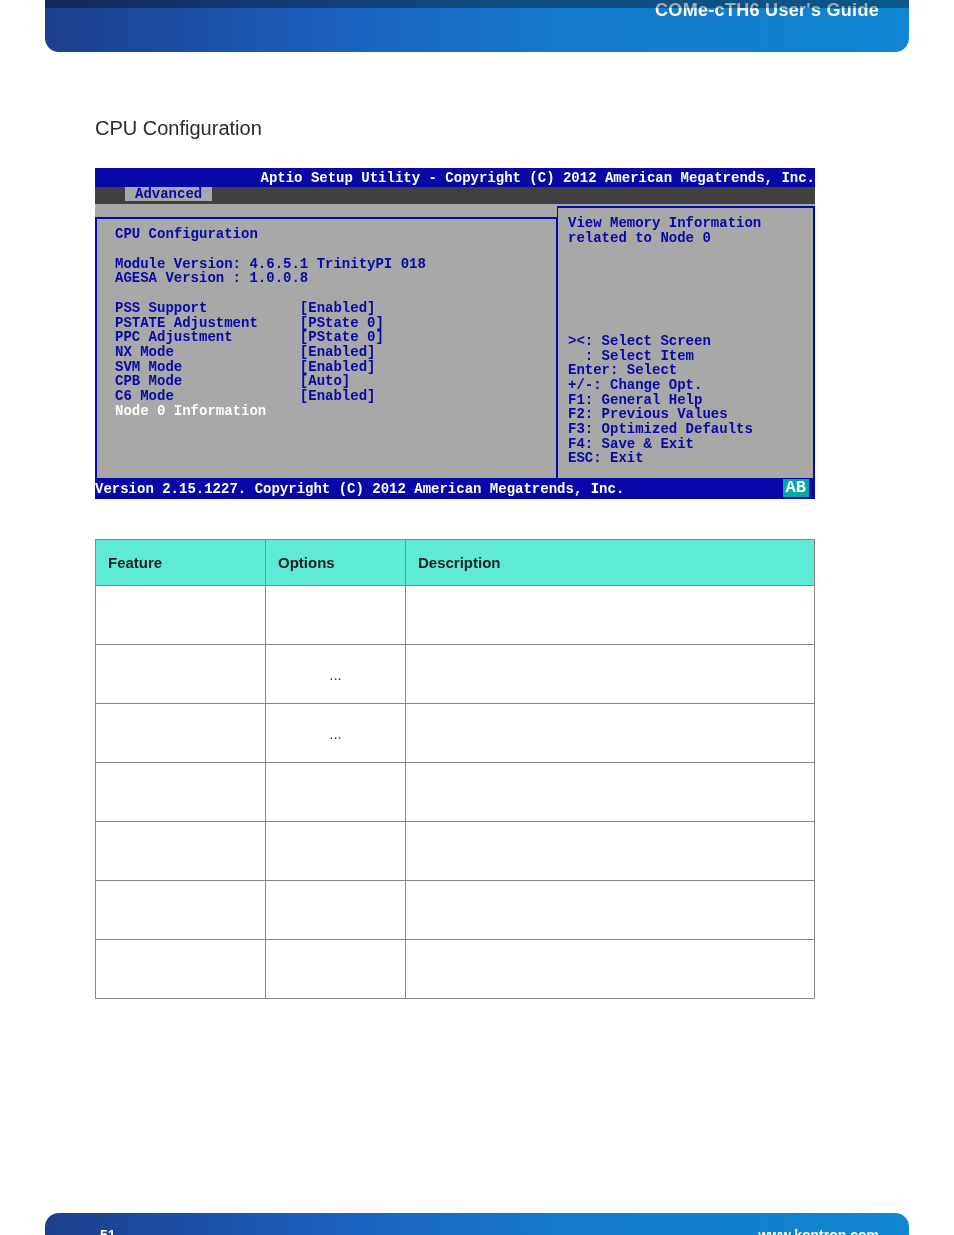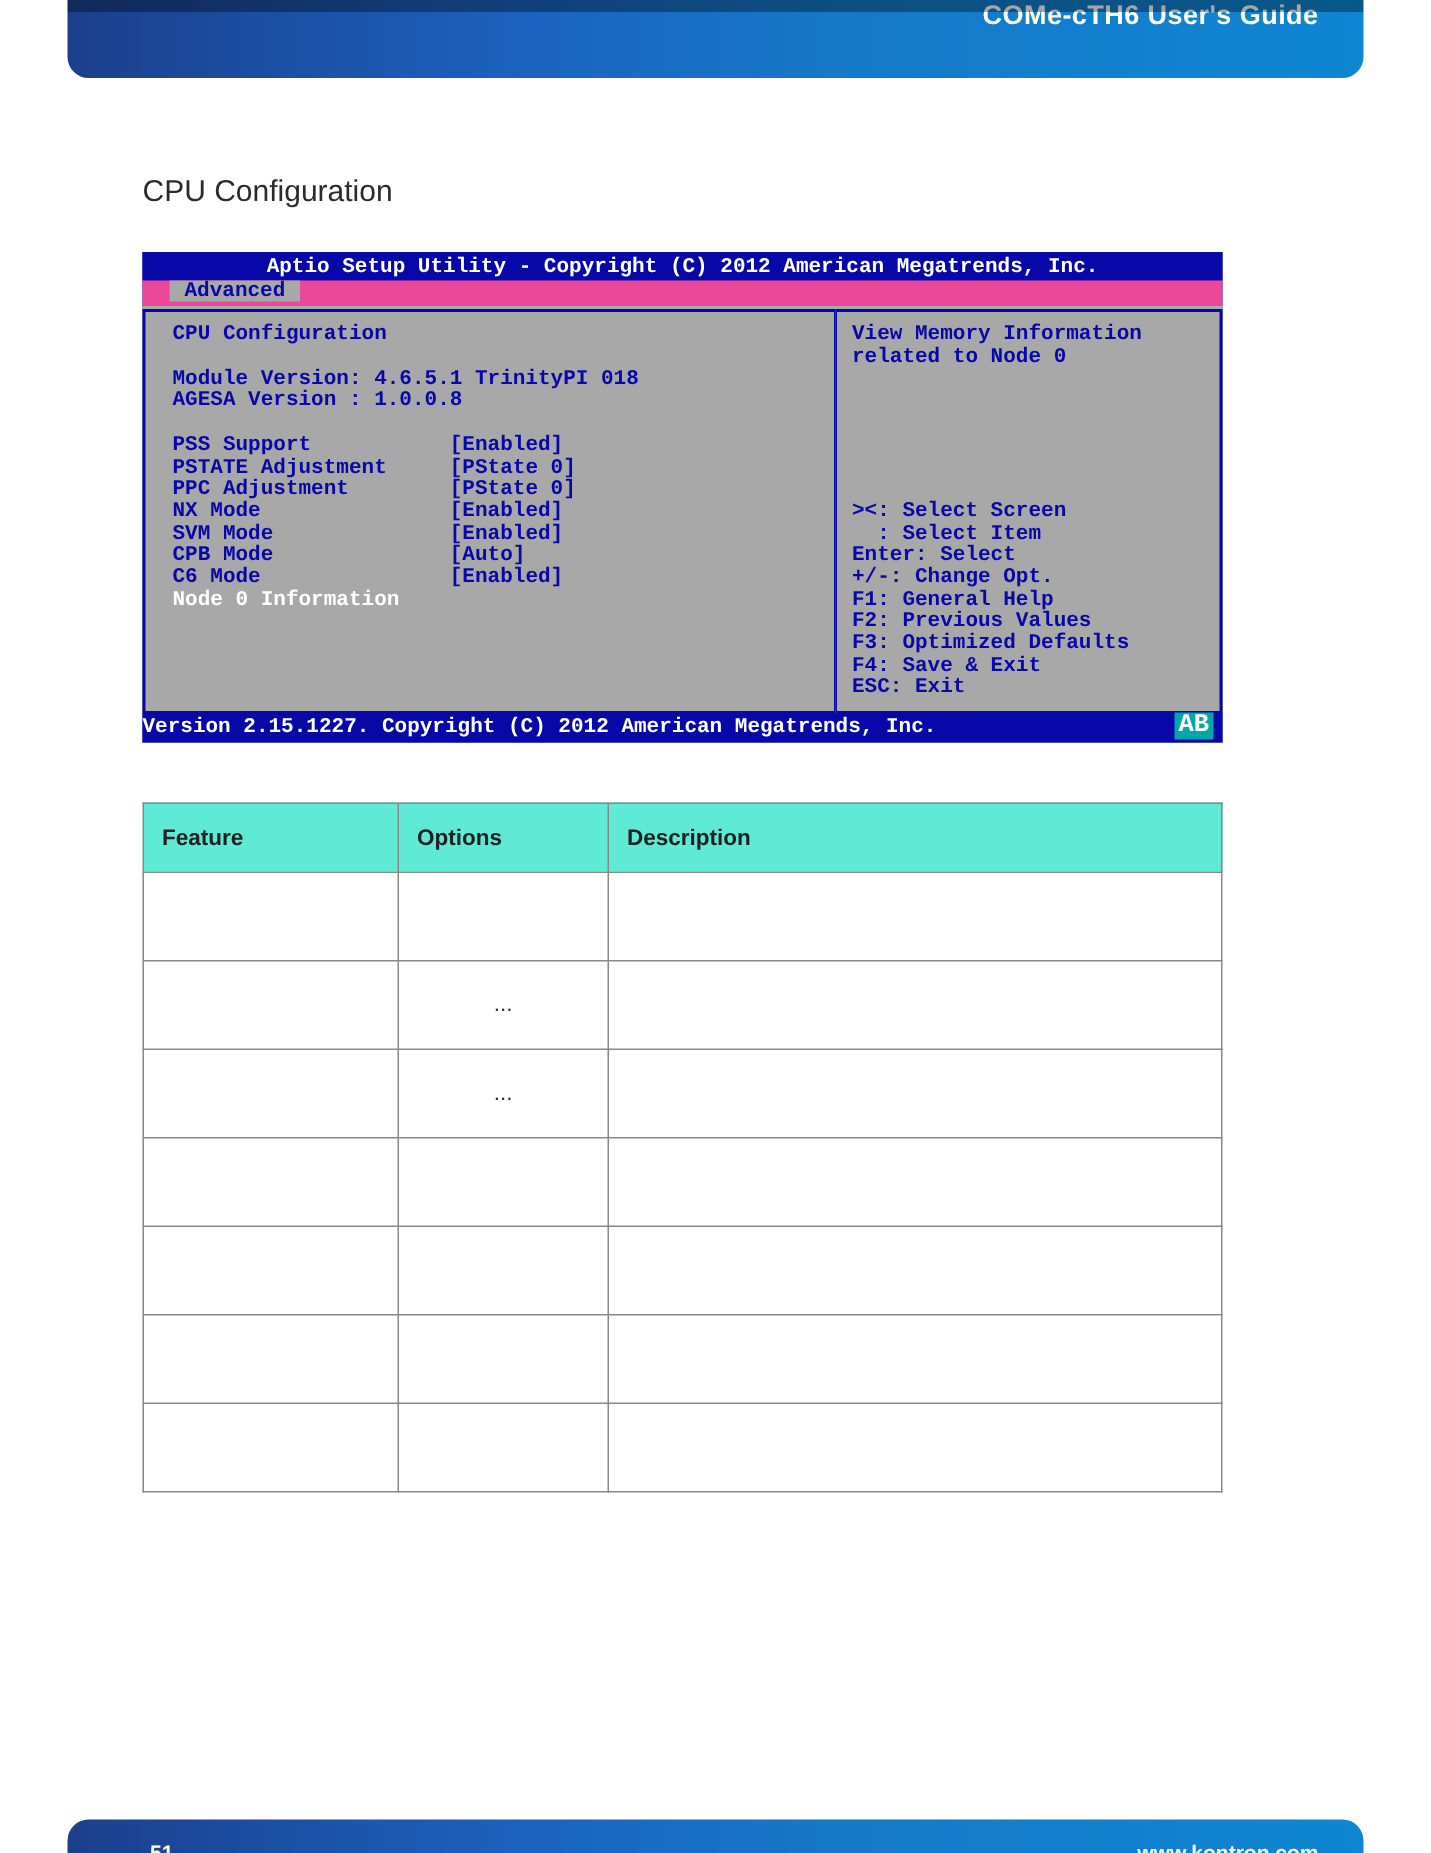--- a/index.html
+++ b/index.html
@@ -61,45 +61,46 @@
     font-family: "Courier New", monospace;
     font-size: 14px;
     font-weight: bold;
     line-height: 1.05;
     position: relative;
     margin-bottom: 40px;
   }
   .bios-titlebar {
     background: #0808a8;
     color: #ffffff;
-    text-align: center;
+    text-align: right;
     padding: 3px 0 1px 0;
   }
   .bios-tabrow {
-    background: #ec4899;
-    padding: 0 0 3px 18px;
+    background: #404040;
+    padding: 0 0 3px 30px;
   }
   .bios-tab-active {
     background: #a8a8a8;
     color: #0808a8;
     padding: 0 10px;
     display: inline-block;
   }
   .bios-body {
     background: #a8a8a8;
     color: #0808a8;
     display: flex;
     border-top: 2px solid #a8a8a8;
   }
   .bios-left {
     flex: 1;
     padding: 8px 8px 60px 18px;
     border: 2px solid #0808a8;
     border-right: 1px solid #0808a8;
     white-space: pre;
+    margin-top: 11px;
   }
   .bios-left .hdr { color: #0808a8; }
   .bios-left .opt { color: #0808a8; }
   .bios-left .highlight { color: #ffffff; }
   .bios-right {
     width: 235px;
     padding: 8px 10px 8px 10px;
     border: 2px solid #0808a8;
     border-left: 1px solid #0808a8;
     white-space: pre;

